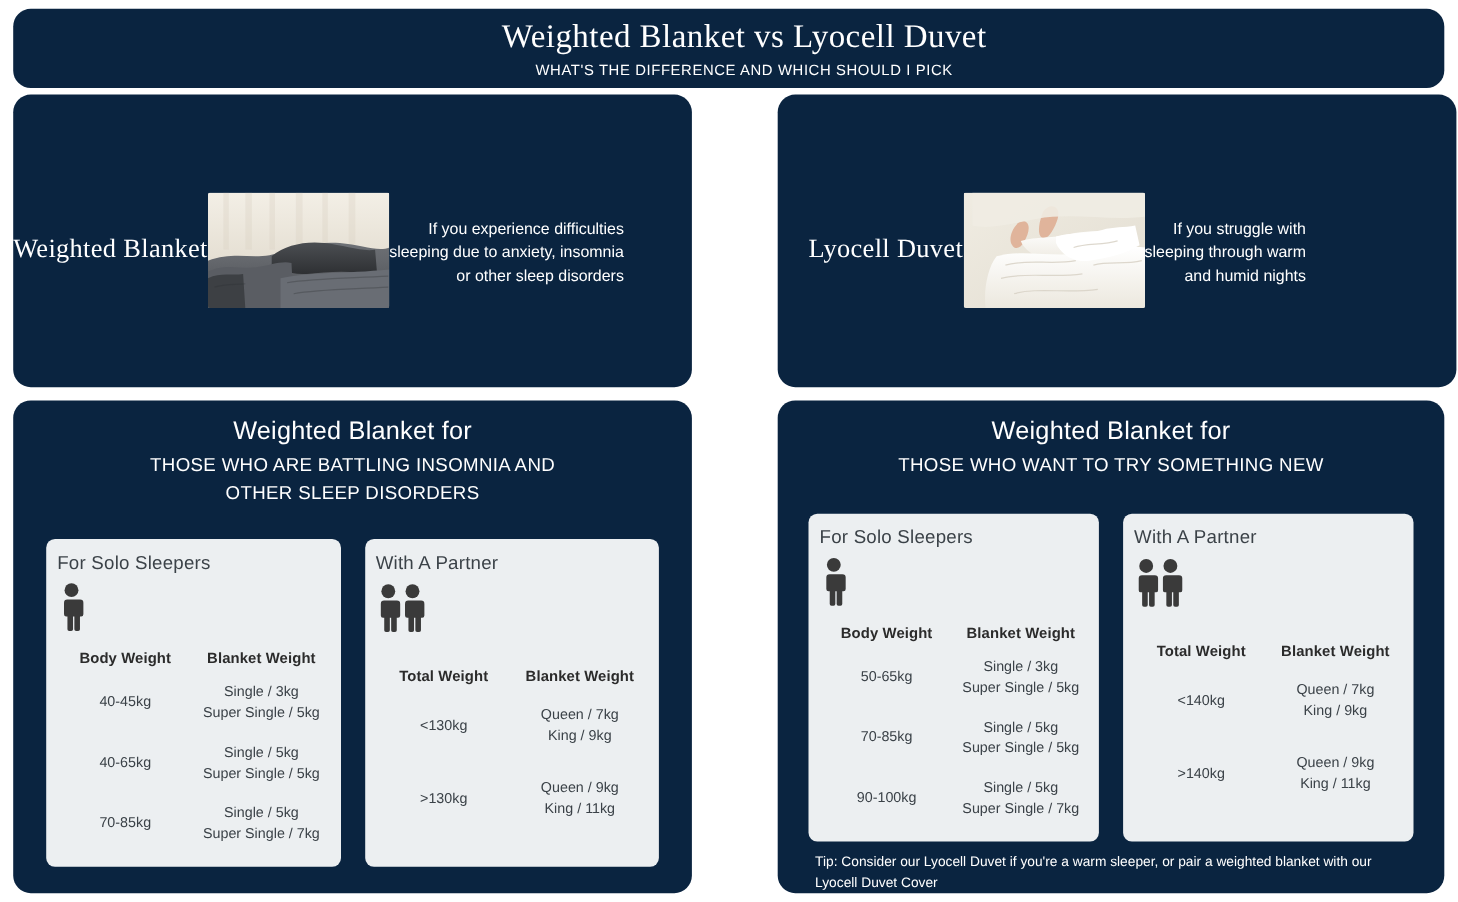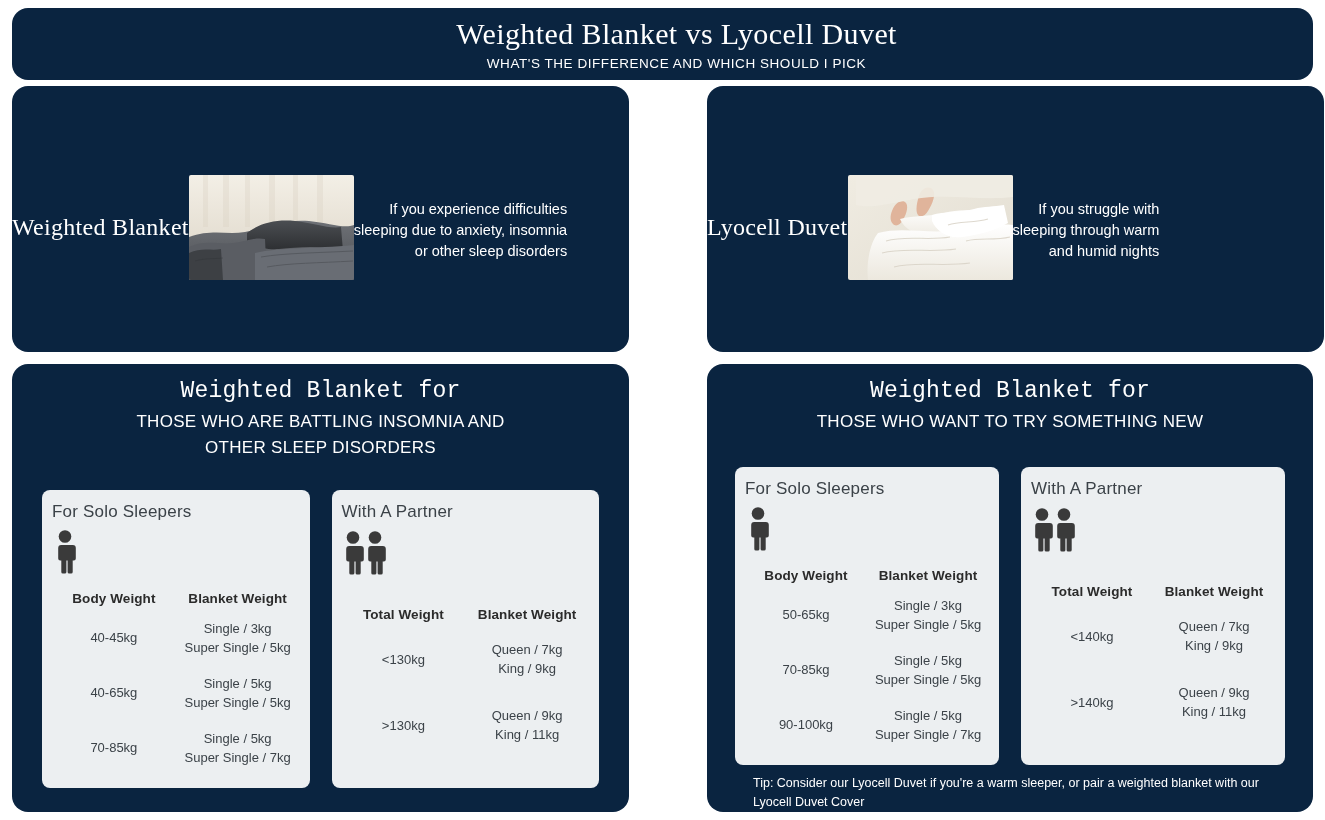--- a/index.html
+++ b/index.html
@@ -61,21 +61,21 @@
   
   .top-card {
     top: 86px;
     width: 617px;
     height: 266px;
     display: flex;
     flex-direction: row;
     align-items: center;
   }
   .top-card.left  { left: 12px; }
-  .top-card.right { left: 707px; }
+  .top-card.right { left: 707px; padding-left: 28px; }
 
   .top-title {
     font-family: "Liberation Serif", serif;
     font-size: 24px;
     color: #ffffff;
     margin-top: 16px;
     letter-spacing: 0.3px;
     font-weight: 400;
   }
   .photo {
@@ -102,21 +102,21 @@
     top: 364px;
     height: 448px;
     display: flex;
     flex-direction: column;
     align-items: center;
   }
   .rec-card.left  { left: 12px;  width: 617px; }
   .rec-card.right { left: 707px; width: 606px; }
 
   .rec-title {
-    font-family: Liberation Mono, monospace;
+    font-family: Liberation Sans, sans-serif;
     font-size: 23px;
     color: #ffffff;
     margin-top: 14px;
     letter-spacing: 0.2px;
     font-weight: 400;
   }
   .rec-sub {
     font-size: 17px;
     color: #ffffff;
     text-align: center;
@@ -191,21 +191,21 @@
   .tbl.rows2 td { height: 64px; }
   .tbl.rows2 { margin-top: 30px; }
   .cell-lines { display: block; }
 
   
   .tip {
     font-size: 12.5px;
     color: #ffffff;
     line-height: 19px;
     align-self: flex-start;
-    margin: 9px 0 0 16px;
+    margin: 9px 0 0 4px;
     padding: 0 30px 0 30px;
     font-weight: 400;
   }
 </style>
 </head>
 <body>
 
 <div class="page">
 
   <div class="card header">

